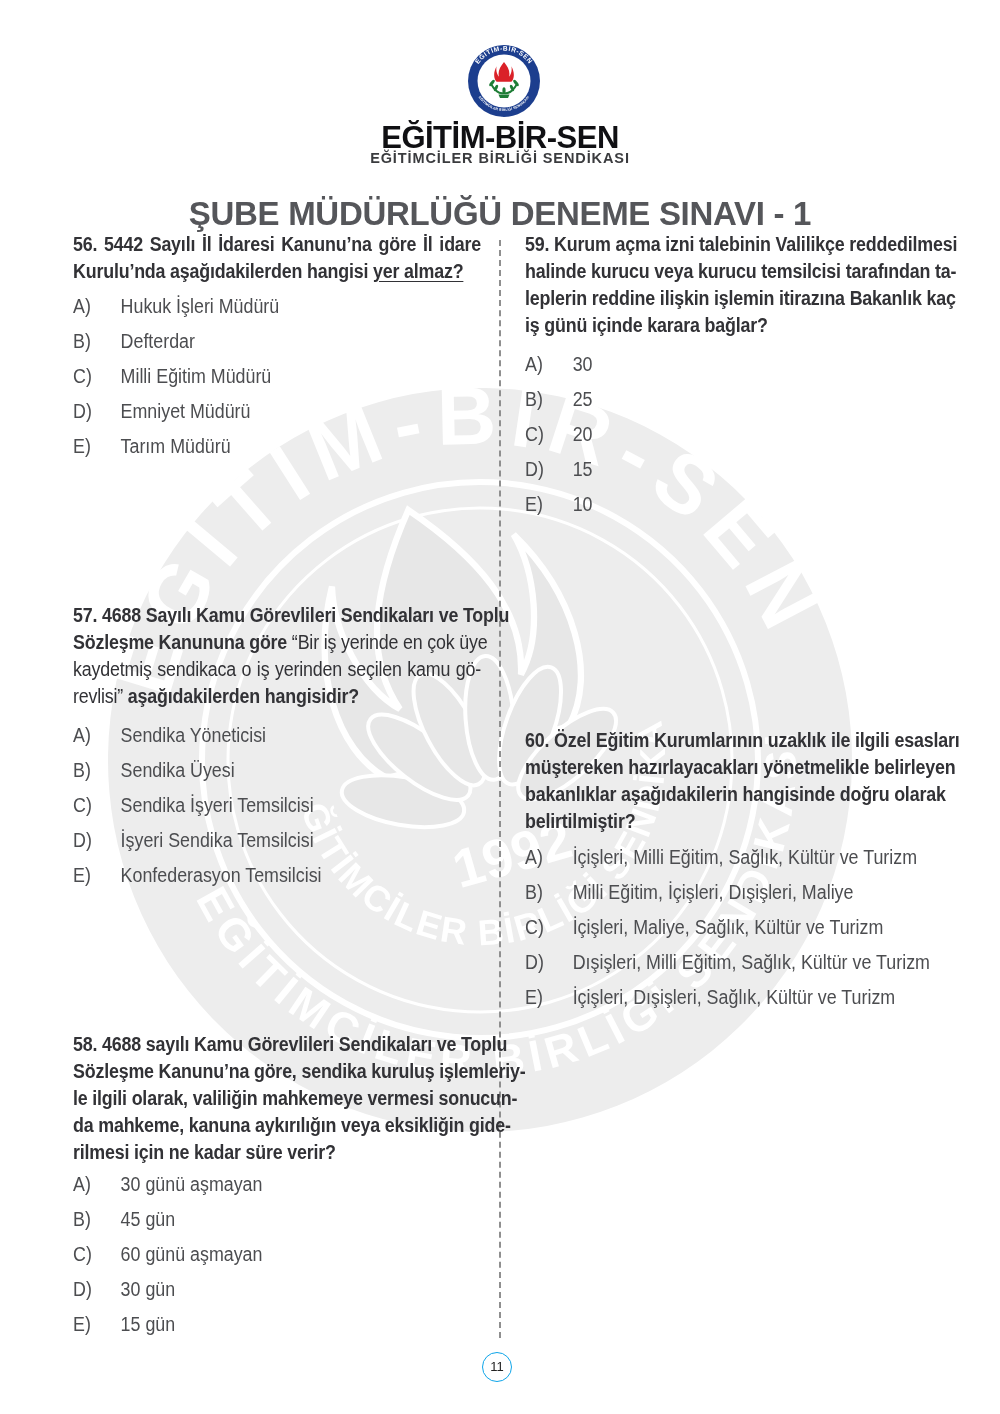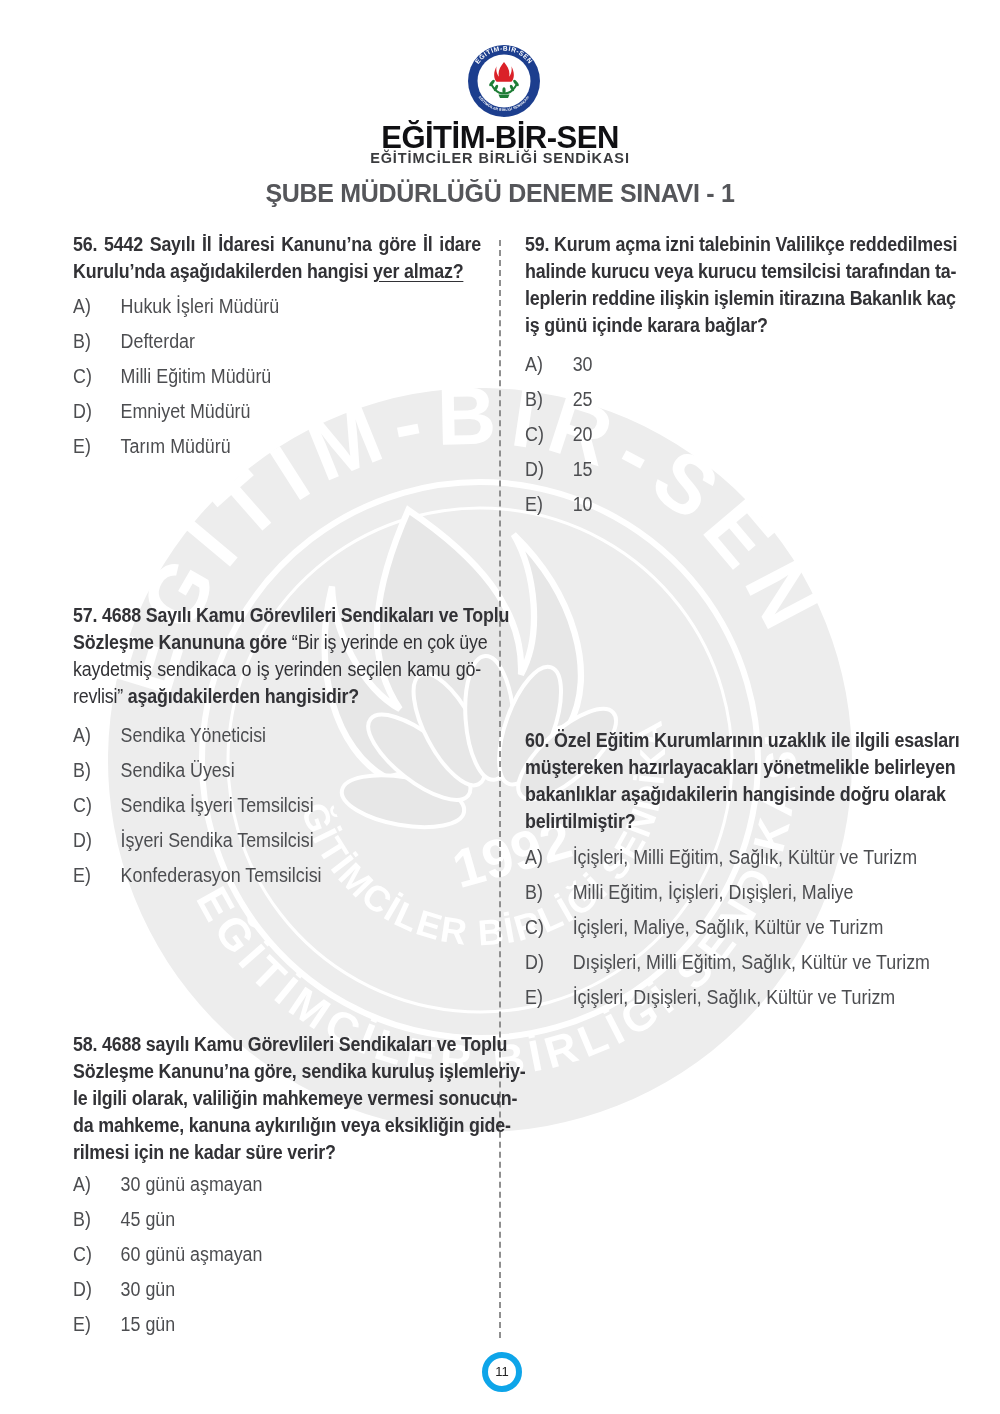--- a/index.html
+++ b/index.html
@@ -8,22 +8,22 @@
 
   
   .wm{position:absolute;left:50px;top:330px;width:860px;height:860px;pointer-events:none;}
 
   
   .logo{position:absolute;left:468px;top:45px;width:72px;height:72px;}
   .wordmark{position:absolute;left:0;right:0;top:120px;text-align:center;
             font-size:31px;font-weight:700;color:#101013;letter-spacing:-0.5px;}
   .orgname{position:absolute;left:0;right:0;top:150px;text-align:center;
            font-size:14.5px;font-weight:700;color:#3a3b3e;letter-spacing:0.9px;}
-  .examtitle{position:absolute;left:0;right:0;top:179px;text-align:center;margin:0;
-             font-size:25px;font-weight:700;color:#55565a;letter-spacing:-0.3px;}
+  .examtitle{position:absolute;left:0;right:0;top:179px;text-align:center;margin:16px;
+             font-size:33px;font-weight:700;color:#55565a;letter-spacing:-0.3px;}
 
   
   .divider{position:absolute;left:499px;top:240px;height:1098px;width:0;
            border-left:2px dashed #8f8f8f;}
   .col{position:absolute;top:0;height:1200px;transform-origin:0 0;}
   #col-left{left:73px;width:446px;transform:scaleX(0.915);}
   #col-right{left:525px;width:449px;transform:scaleX(0.916);}
 
   .qblock{position:absolute;left:0;right:0;}
   .qline{white-space:nowrap;text-align:justify;text-align-last:justify;
@@ -32,21 +32,21 @@
   .qline .b{font-weight:700;}
   .qline .u{text-decoration:underline;text-underline-offset:3px;}
   .opts{}
   .opt{display:flex;margin-bottom:14px;font-size:19.5px;line-height:21px;
        color:#4c4d50;white-space:nowrap;}
   .ol{flex:0 0 52px;width:52px;}
   .ot{flex:1 1 auto;}
 
   
   .pnum{position:absolute;left:482px;top:1352px;width:28px;height:28px;
-        border:6px solid #0ea5e9;border-radius:50%;text-align:center;
+        border:1px solid #0ea5e9;border-radius:50%;text-align:center;
         line-height:28px;font-size:13px;color:#222;}
 </style>
 </head>
 <body>
 
 <div class="sheet">
 
   <svg class="wm" viewBox="-430 -430 860 860" aria-hidden="true">
     <defs>
       <path id="wmTop" d="M -316 0 A 316 316 0 0 1 316 0"></path>

